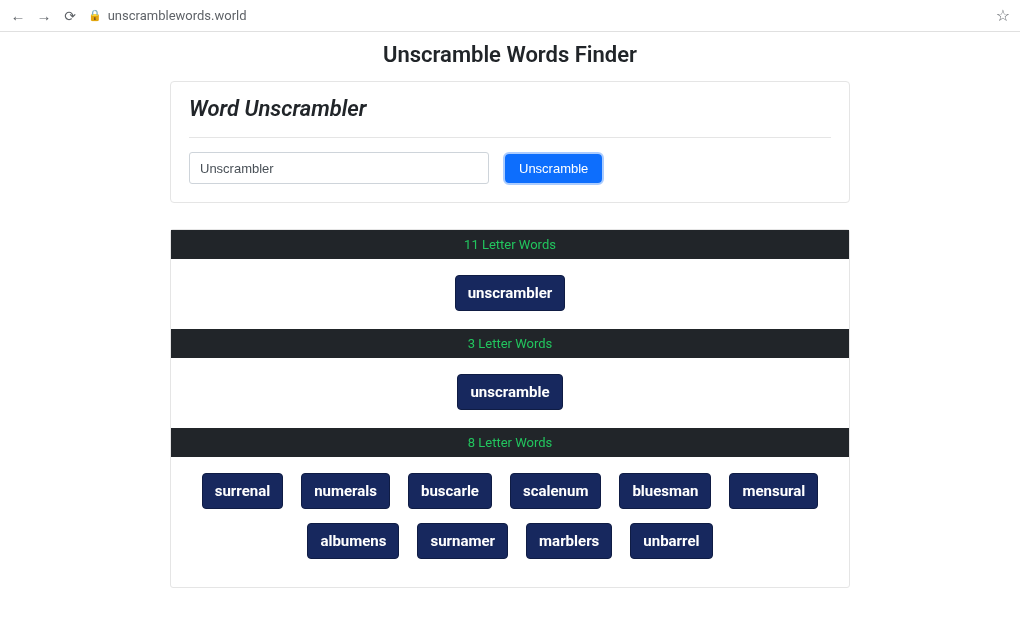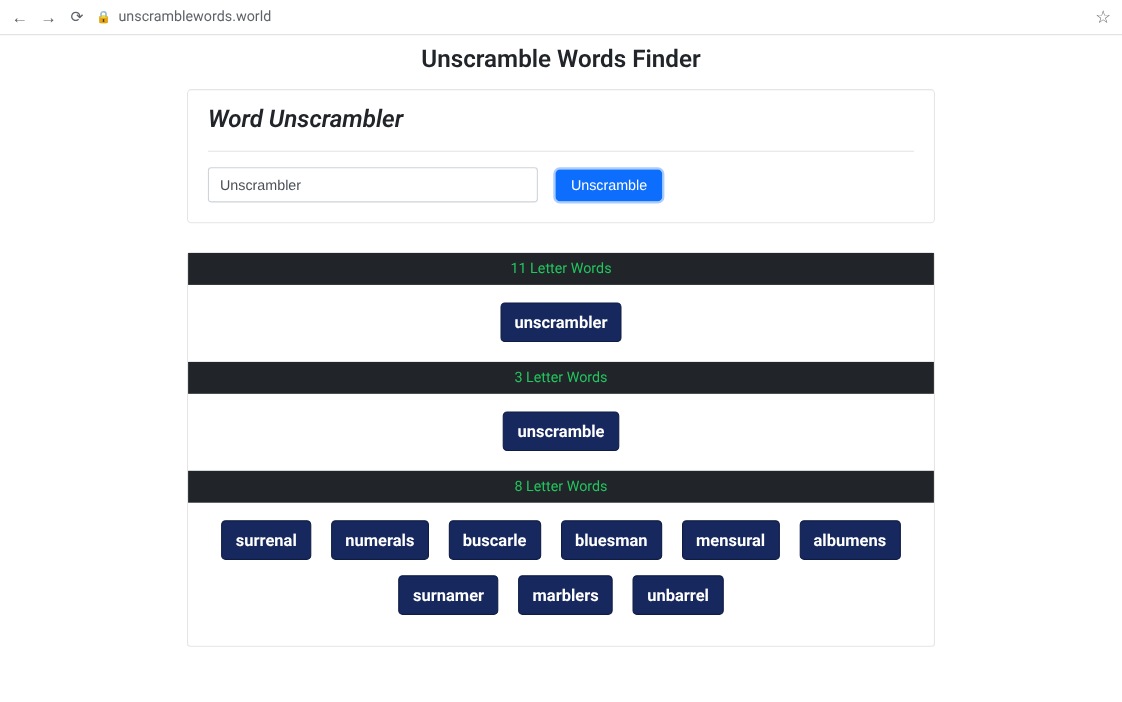--- a/index.html
+++ b/index.html
@@ -171,20 +171,21 @@
         </div>
         <div class="section-header">3 Letter Words</div>
         <div class="words-row">
           <span class="word-chip">unscramble</span>
         </div>
         <div class="section-header">8 Letter Words</div>
         <div class="words-row">
           <span class="word-chip">surrenal</span>
           <span class="word-chip">numerals</span>
           <span class="word-chip">buscarle</span>
+          <span class="word-chip">scalenum</span>
           <span class="word-chip">bluesman</span>
           <span class="word-chip">mensural</span>
           <span class="word-chip">albumens</span>
           <span class="word-chip">surnamer</span>
           <span class="word-chip">marblers</span>
           <span class="word-chip">unbarrel</span>
         </div>
       </div>
 
   </div>

